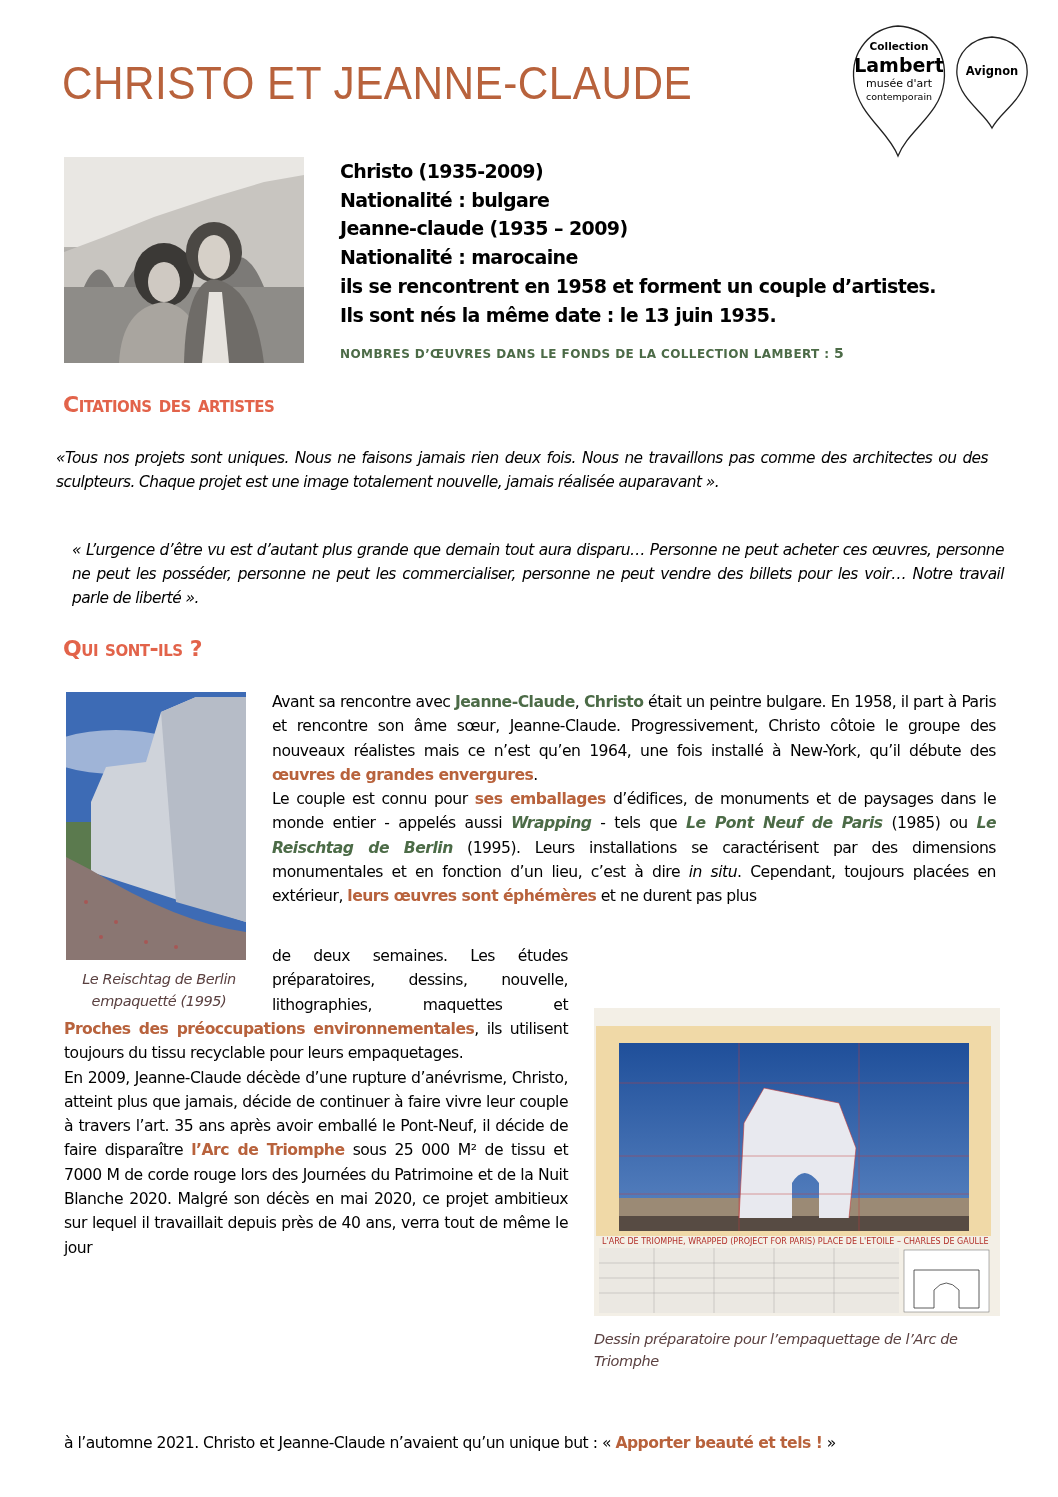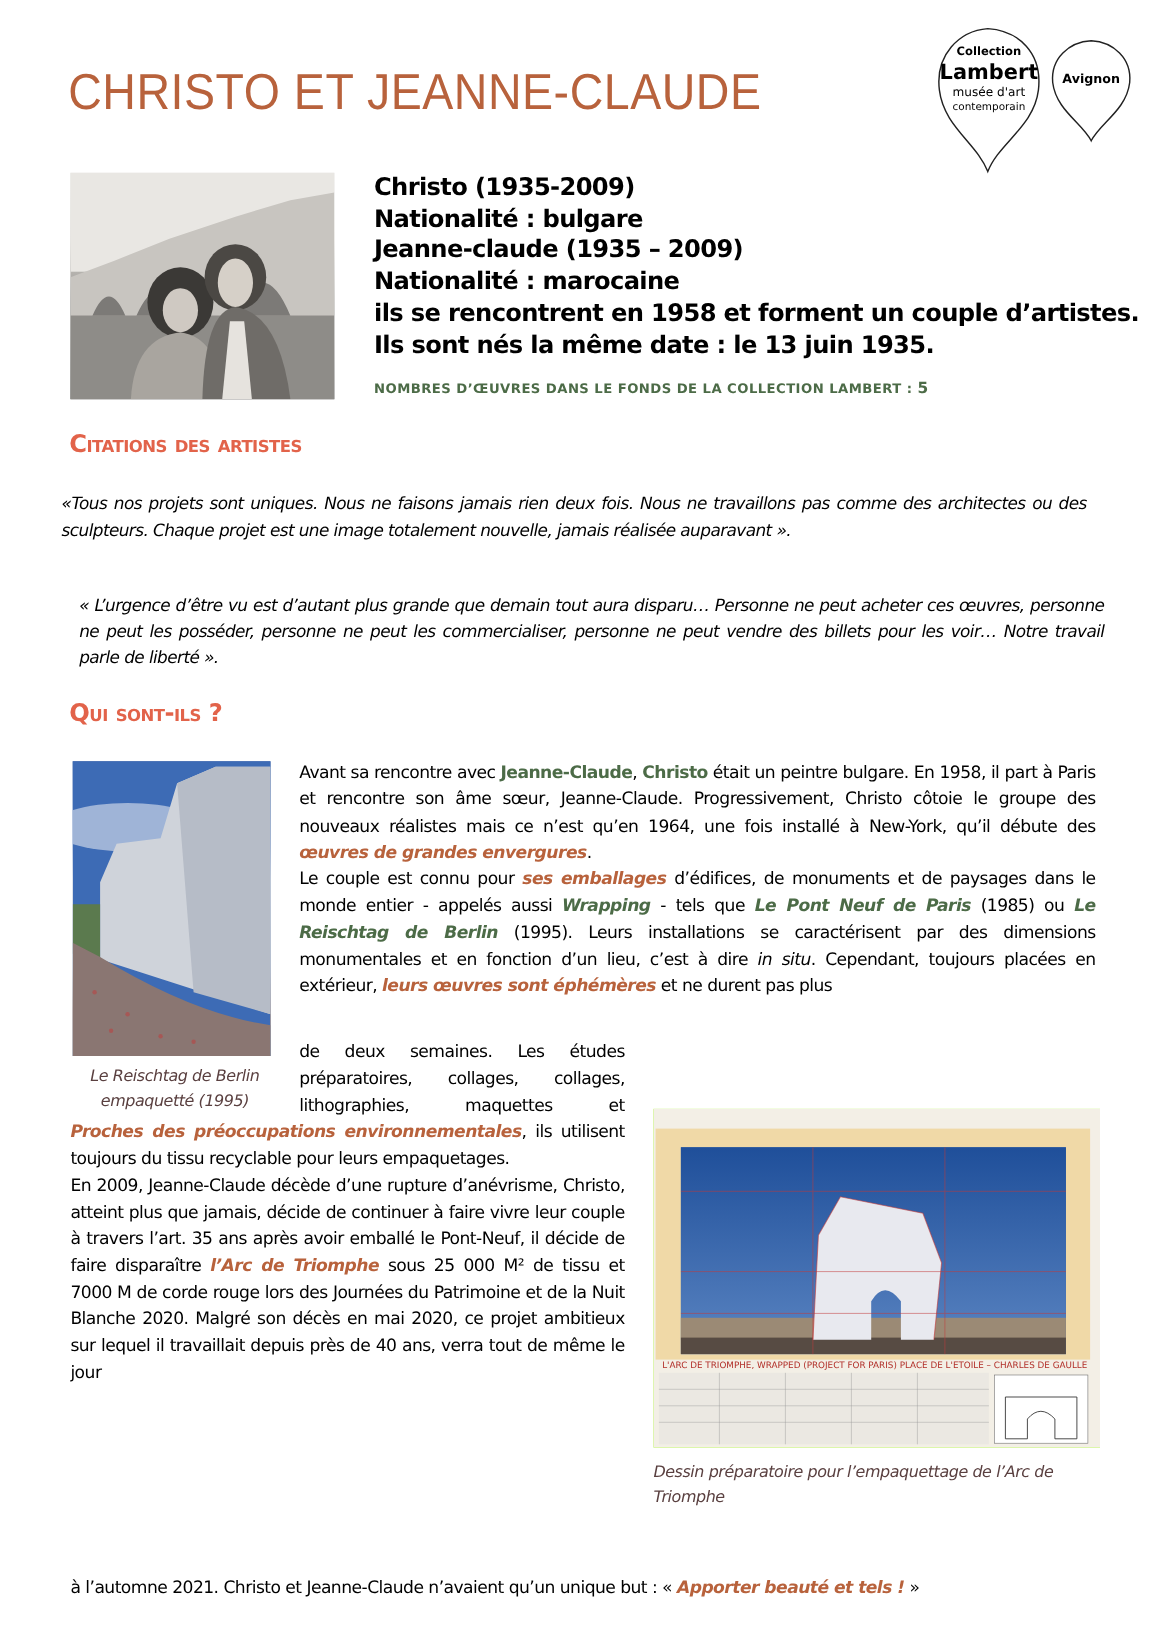--- a/index.html
+++ b/index.html
@@ -13,34 +13,34 @@
     color: #B8623C; letter-spacing: 0.5px; margin: 0; transform: scaleX(0.92); transform-origin: left;
   }
   .logo { position: absolute; left: 840px; top: 20px; width: 200px; height: 145px; }
   .logo svg { width: 200px; height: 145px; }
 
   .photo { position: absolute; overflow: hidden; }
   .photo-portrait { left: 64px; top: 157px; width: 240px; height: 206px;
     background: linear-gradient(180deg, #e4e2de 0%, #d7d4cf 30%, #9a9894 55%, #5f5e5b 100%); }
   .photo-reichstag { left: 66px; top: 692px; width: 180px; height: 268px;
     background: linear-gradient(180deg, #3560a8 0%, #6d8fc7 28%, #c9cfdb 40%, #aab1bd 70%, #8a6d62 85%, #6f6a6a 100%); }
-  .photo-arc { left: 594px; top: 1008px; width: 406px; height: 308px; background: #bef264; }
+  .photo-arc { left: 594px; top: 1008px; width: 406px; height: 308px; background: #f9a8d4; }
 
-  .bio { position: absolute; left: 340px; top: 157px; width: 660px; font-family: "DejaVu Sans", sans-serif; font-weight: bold; font-size: 22px; line-height: 28.7px; }
+  .bio { position: absolute; left: 340px; top: 157px; width: 660px; font-family: "DejaVu Sans", sans-serif; font-weight: bold; font-size: 19px; line-height: 28.7px; }
   .bio div { white-space: nowrap; letter-spacing: -0.6px; }
   .count { position: absolute; left: 340px; top: 345px; font-family: "DejaVu Sans", sans-serif; font-weight: bold; font-size: 12px; color: #4C6B47; letter-spacing: 0.4px; white-space: nowrap; }
   .count .num { font-size: 14px; }
 
   .section-h { position: absolute; left: 63px; font-family: "DejaVu Sans", sans-serif; font-weight: bold; color: #E2634A; font-variant: small-caps; font-size: 22px; letter-spacing: -0.5px; margin: 0; white-space: nowrap; }
 
   .quote { position: absolute; left: 56px; width: 932px; font-family: "DejaVu Sans", sans-serif; font-style: italic; font-size: 15.4px; line-height: 24px; text-align: justify; letter-spacing: -0.55px; }
 
   .body-text { font-family: "DejaVu Sans", sans-serif; font-size: 15.6px; line-height: 24.3px; letter-spacing: -0.5px; text-align: justify; }
   .hl-green { color: #4C6B47; font-weight: bold; }
-  .hl-brown { color: #B8623C; font-weight: bold; font-style: italic; }
+  .hl-brown { color: #B8623C; font-weight: bold; }
   .it { font-style: italic; }
 
   .caption { position: absolute; font-family: "DejaVu Sans", sans-serif; font-style: italic; font-size: 14.5px; line-height: 22px; color: #5A4040; letter-spacing: -0.4px; }
 
   .abs { position: absolute; }
   .line { position: absolute; white-space: nowrap; }
 </style>
 </head>
 <body>
 
@@ -115,21 +115,21 @@
   <div>
     <span>Avant sa rencontre avec </span><span class="hl-green">Jeanne-Claude</span><span>, </span><span class="hl-green">Christo</span><span> était un peintre bulgare. En 1958, il part à Paris et rencontre son âme sœur, Jeanne-Claude. Progressivement, Christo côtoie le groupe des nouveaux réalistes mais ce n’est qu’en 1964, une fois installé à New-York, qu’il débute des </span><span class="hl-brown">œuvres de grandes envergures</span><span>.</span>
   </div>
   <div>
     <span>Le couple est connu pour </span><span class="hl-brown">ses emballages</span><span> d’édifices, de monuments et de paysages dans le monde entier - appelés aussi </span><span class="hl-green it">Wrapping</span><span> - tels que </span><span class="hl-green it">Le Pont Neuf de Paris</span><span> (1985) ou </span><span class="hl-green it">Le Reischtag de Berlin</span><span> (1995). Leurs installations se caractérisent par des dimensions monumentales et en fonction d’un lieu, c’est à dire </span><span class="it">in situ</span><span>. Cependant, toujours placées en extérieur, </span><span class="hl-brown">leurs œuvres sont éphémères</span><span> et ne durent pas plus</span>
   </div>
 </div>
 
 <div class="abs body-text" style="left:272px; top:944px; width:296px; text-align:justify; text-align-last:justify;">
   <div>de deux semaines. Les études</div>
-  <div>préparatoires, collages, collages,</div>
+  <div>préparatoires, dessins, nouvelle,</div>
   <div>lithographies, maquettes et</div>
 </div>
 
 <div class="abs body-text" style="left:64px; top:1017px; width:504px;">
   <div>
     <span class="hl-brown">Proches des préoccupations environnementales</span><span>, ils utilisent toujours du tissu recyclable pour leurs empaquetages.</span>
   </div>
   <div>
     <span>En 2009, Jeanne-Claude décède d’une rupture d’anévrisme, Christo, atteint plus que jamais, décide de continuer à faire vivre leur couple à travers l’art. 35 ans après avoir emballé le Pont-Neuf, il décide de faire disparaître </span><span class="hl-brown">l’Arc de Triomphe</span><span> sous 25 000 M² de tissu et 7000 M de corde rouge lors des Journées du Patrimoine et de la Nuit Blanche 2020. Malgré son décès en mai 2020, ce projet ambitieux sur lequel il travaillait depuis près de 40 ans, verra tout de même le jour</span>
   </div>

